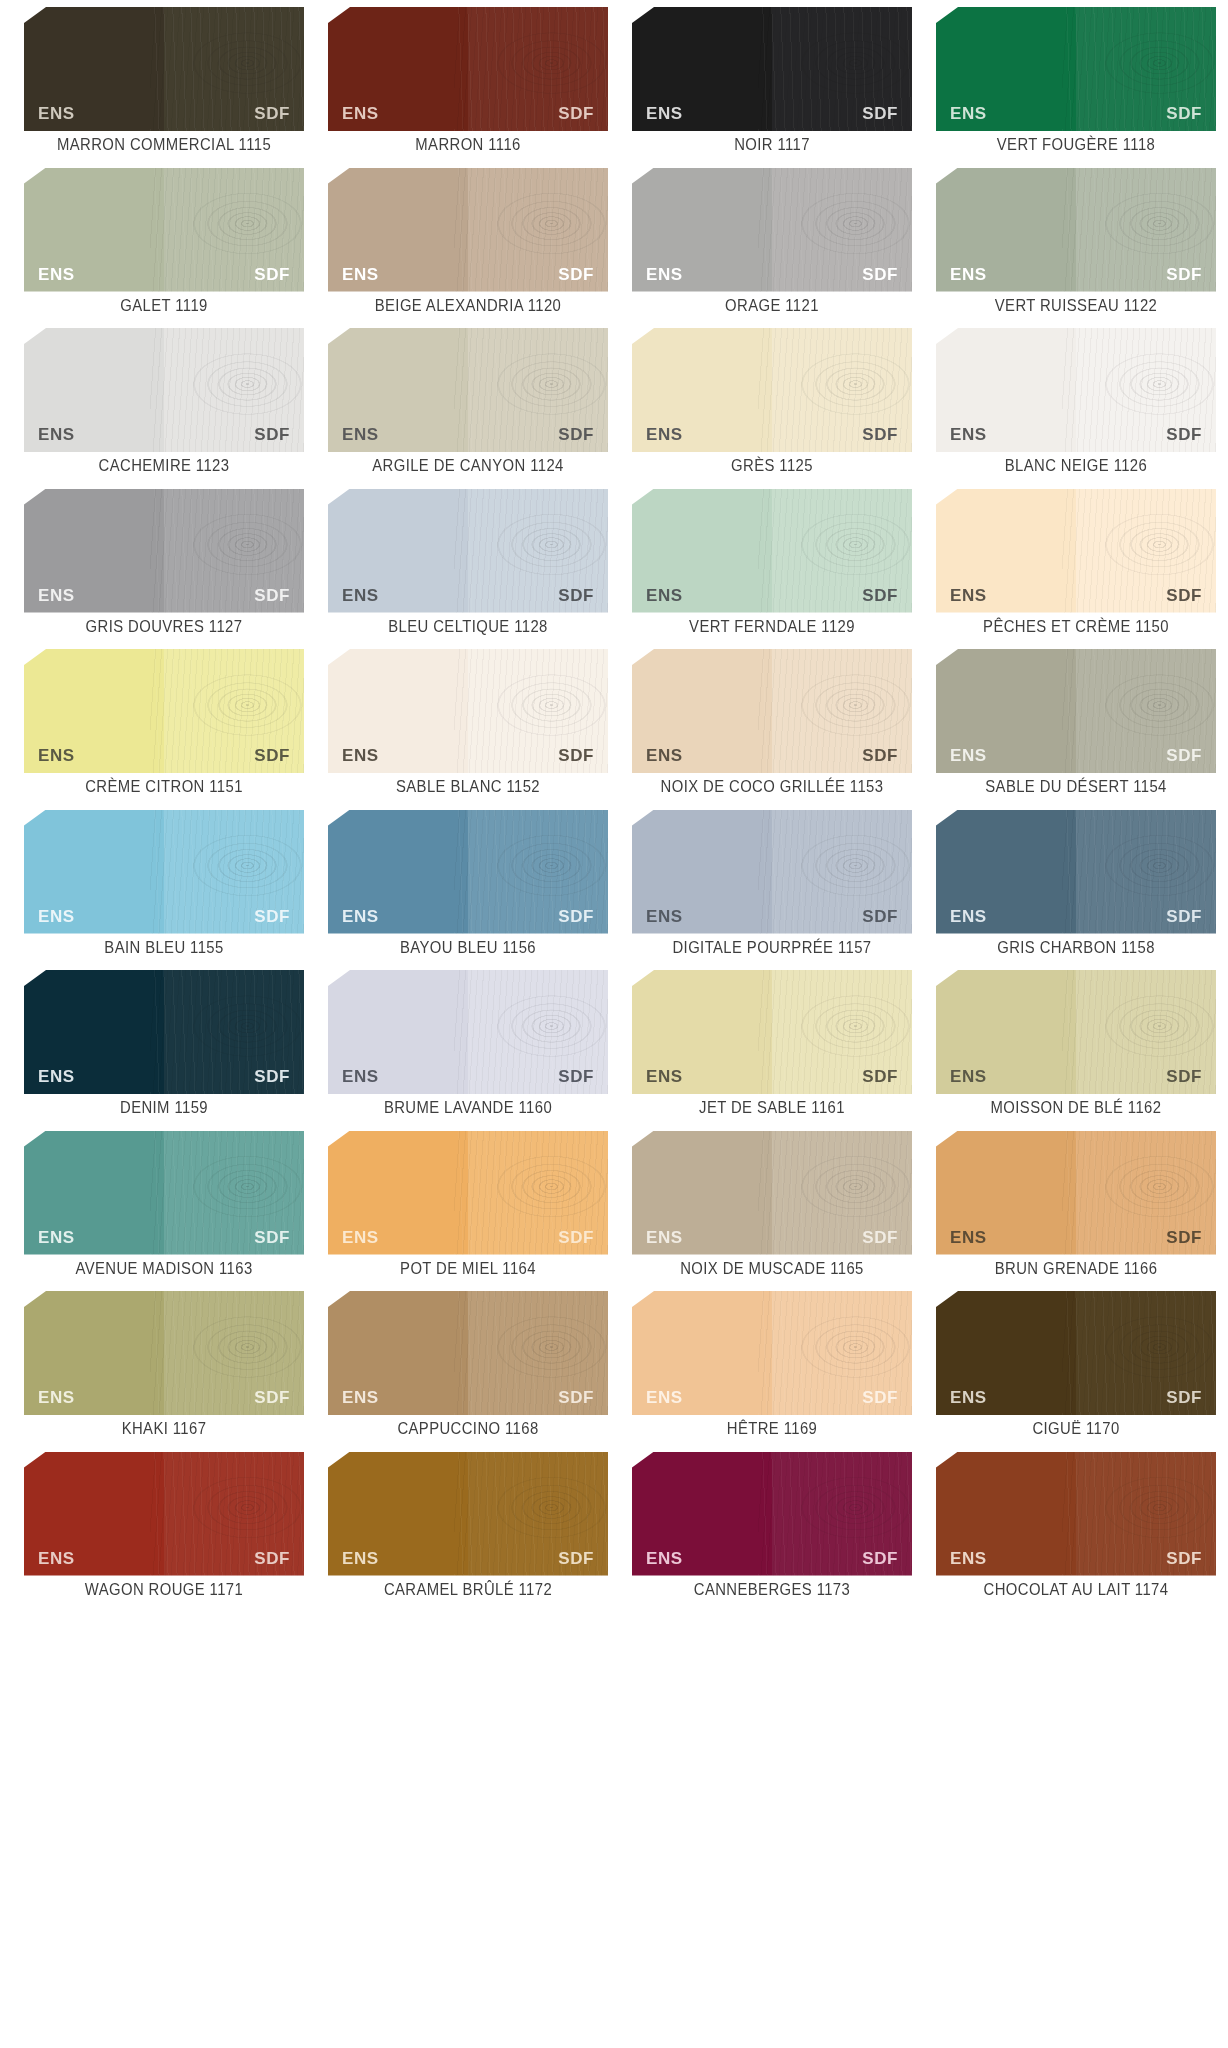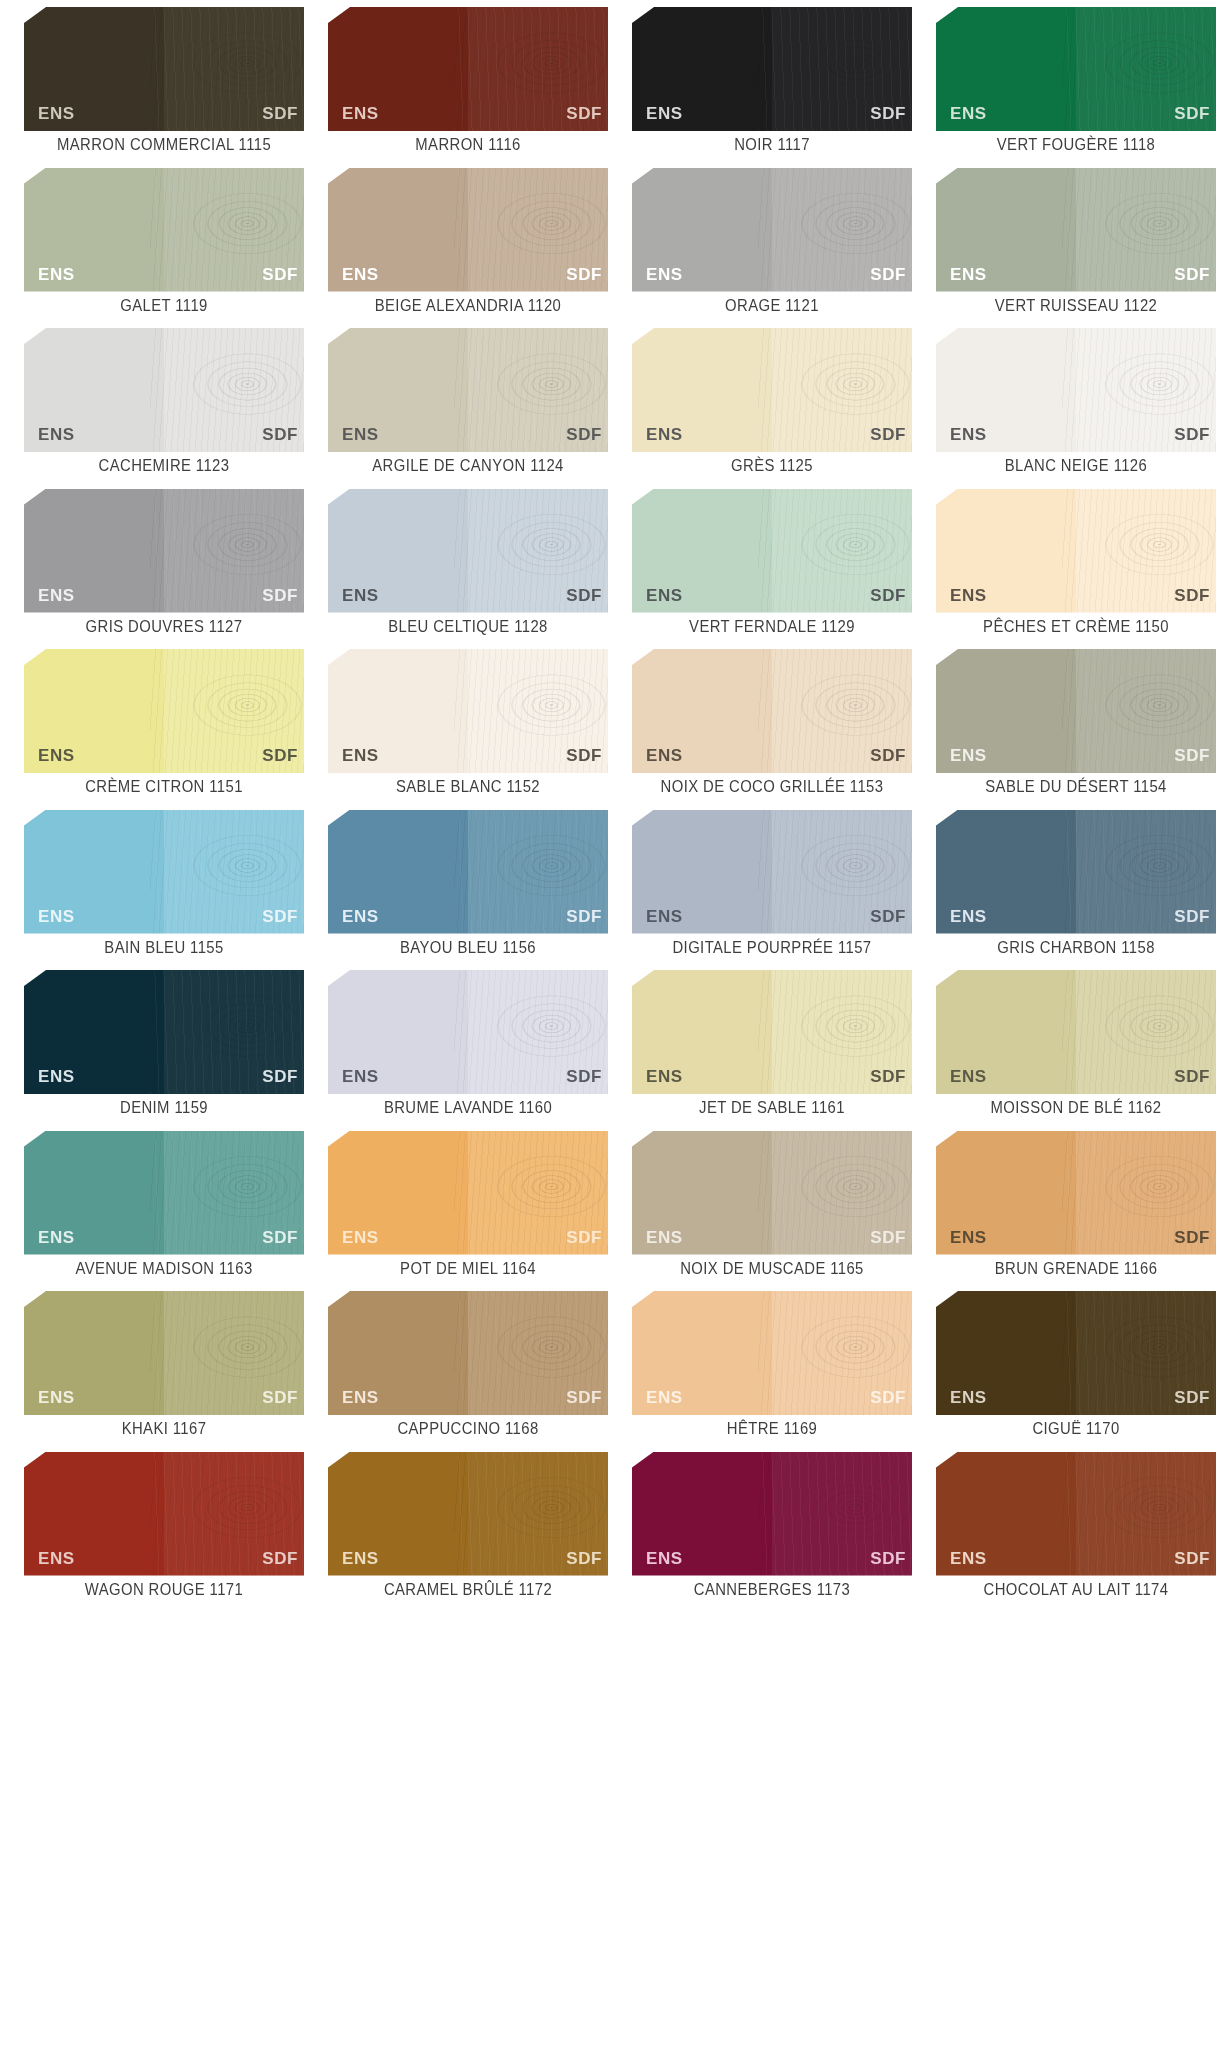--- a/index.html
+++ b/index.html
@@ -57,21 +57,21 @@
   .chip .tag{
     position:absolute;
     bottom:9px;
     font-size:17px;
     font-weight:700;
     letter-spacing:.6px;
     font-family:"Liberation Sans", sans-serif;
     line-height:1;
   }
   .chip .tag-ens{left:14px;}
-  .chip .tag-sdf{right:6px;margin-left:10px;}
+  .chip .tag-sdf{right:14px;margin-left:10px;}
   .swatch-label{
     position:absolute;
     left:0;right:0;
     top:128px;
     text-align:center;
     font-size:16.5px;
     letter-spacing:.45px;
     color:#3e3e3e;
     font-family:"Liberation Sans", sans-serif;
     transform:scaleX(.9);

